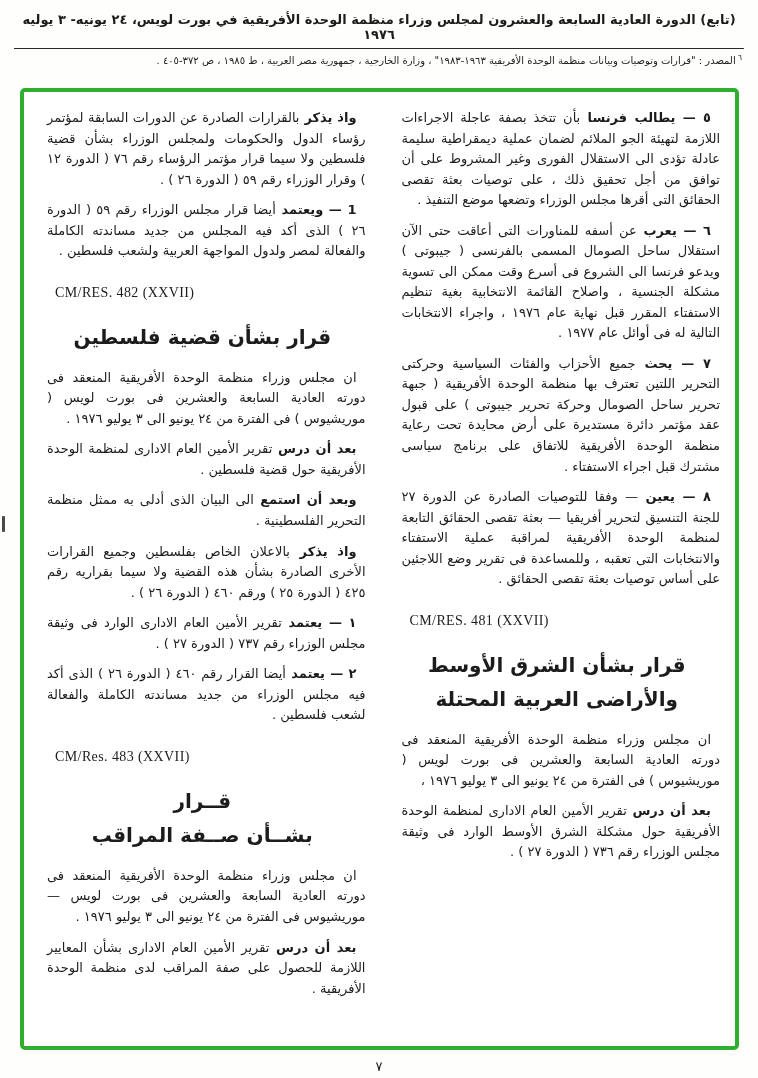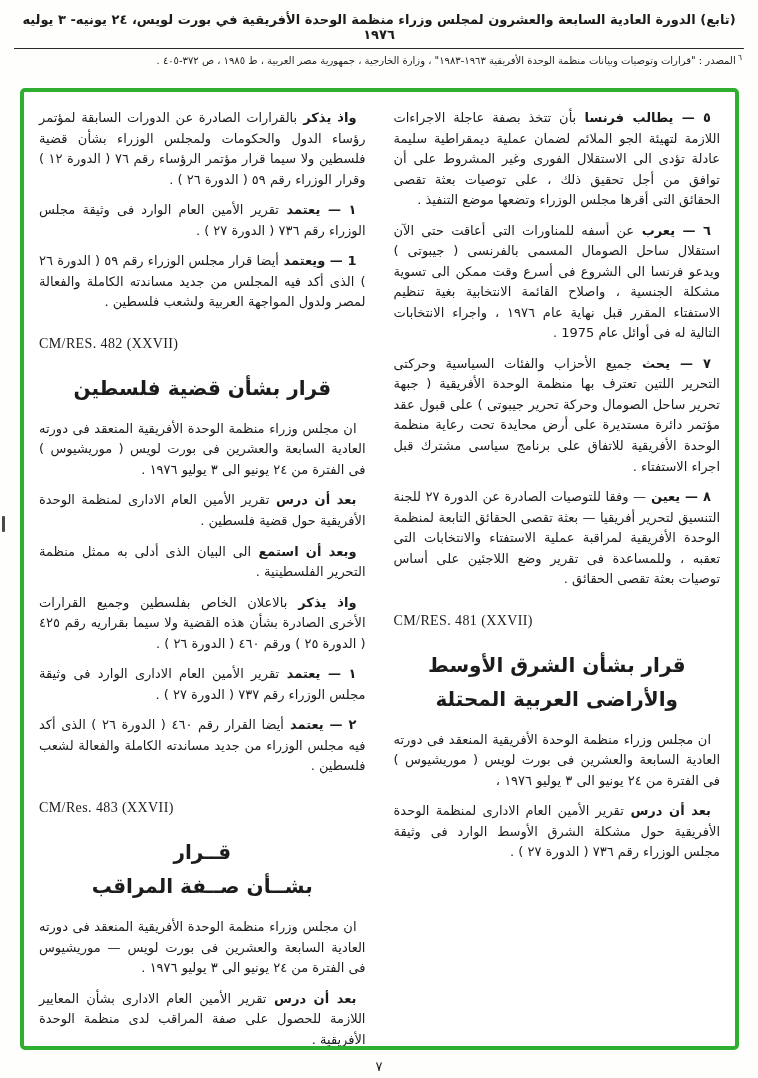--- a/index.html
+++ b/index.html
@@ -51,32 +51,32 @@
     height: 100%;
   }
   .col {
     flex: 1;
     direction: rtl;
     text-align: justify;
     font-size: 13px;
     line-height: 1.58;
   }
   .para {
-    margin: 0 0 10px 0;
+    margin: 0 0 10px 8px;
     text-indent: 9px;
   }
   .lead:not(:empty) { font-weight: bold; }
   .lead:not(:empty)::after { content: "\00a0"; }
   .latin {
     direction: ltr;
     text-align: left;
     font-family: "Liberation Serif", serif;
     font-size: 14px;
     letter-spacing: 0.4px;
-    margin: 20px 0 16px 0;
+    margin: 20px 0 16px 16px;
   }
   .title {
     text-align: center;
     font-weight: bold;
     font-size: 20px;
     white-space: pre-line;
     margin: 0 0 14px 0;
     line-height: 1.7;
   }
   .footer {
@@ -99,33 +99,32 @@
 <div class="header">
   <div class="header-line1">(تابع) الدورة العادية السابعة والعشرون لمجلس وزراء منظمة الوحدة الأفريقية في بورت لويس، ٢٤ يونيه- ٣ يوليه ١٩٧٦</div>
   <div class="header-line2"><span class="sup-mark">٦</span><span>المصدر : "قرارات وتوصيات وبيانات منظمة الوحدة الأفريقية ١٩٦٣-١٩٨٣" ، وزارة الخارجية ، جمهورية مصر العربية ، ط ١٩٨٥ ، ص ٣٧٢-٤٠٥ .</span></div>
 </div>
 
 <div class="frame">
   <div class="columns">
 
     <div class="col">
       <p class="para"><span class="lead">٥ — يطالب فرنسا</span><span>بأن تتخذ بصفة عاجلة الاجراءات اللازمة لتهيئة الجو الملائم لضمان عملية ديمقراطية سليمة عادلة تؤدى الى الاستقلال الفورى وغير المشروط على أن توافق من أجل تحقيق ذلك ، على توصيات بعثة تقصى الحقائق التى أقرها مجلس الوزراء وتضعها موضع التنفيذ .</span></p>
-      <p class="para"><span class="lead">٦ — يعرب</span><span>عن أسفه للمناورات التى أعاقت حتى الآن استقلال ساحل الصومال المسمى بالفرنسى ( جيبوتى ) ويدعو فرنسا الى الشروع فى أسرع وقت ممكن الى تسوية مشكلة الجنسية ، واصلاح القائمة الانتخابية بغية تنظيم الاستفتاء المقرر قبل نهاية عام ١٩٧٦ ، واجراء الانتخابات التالية له فى أوائل عام 1975 .</span></p>
+      <p class="para"><span class="lead">٦ — يعرب</span><span>عن أسفه للمناورات التى أعاقت حتى الآن استقلال ساحل الصومال المسمى بالفرنسى ( جيبوتى ) ويدعو فرنسا الى الشروع فى أسرع وقت ممكن الى تسوية مشكلة الجنسية ، واصلاح القائمة الانتخابية بغية تنظيم الاستفتاء المقرر قبل نهاية عام ١٩٧٦ ، واجراء الانتخابات التالية له فى أوائل عام ١٩٧٧ .</span></p>
       <p class="para"><span class="lead">٧ — يحث</span><span>جميع الأحزاب والفئات السياسية وحركتى التحرير اللتين تعترف بها منظمة الوحدة الأفريقية ( جبهة تحرير ساحل الصومال وحركة تحرير جيبوتى ) على قبول عقد مؤتمر دائرة مستديرة على أرض محايدة تحت رعاية منظمة الوحدة الأفريقية للاتفاق على برنامج سياسى مشترك قبل اجراء الاستفتاء .</span></p>
       <p class="para"><span class="lead">٨ — يعين</span><span>— وفقا للتوصيات الصادرة عن الدورة ٢٧ للجنة التنسيق لتحرير أفريقيا — بعثة تقصى الحقائق التابعة لمنظمة الوحدة الأفريقية لمراقبة عملية الاستفتاء والانتخابات التى تعقبه ، وللمساعدة فى تقرير وضع اللاجئين على أساس توصيات بعثة تقصى الحقائق .</span></p>
       <div class="latin">CM/RES. 481 (XXVII)</div>
       <div class="title">قرار بشأن الشرق الأوسط
 والأراضى العربية المحتلة</div>
       <p class="para"><span class="lead"></span><span>ان مجلس وزراء منظمة الوحدة الأفريقية المنعقد فى دورته العادية السابعة والعشرين فى بورت لويس ( موريشيوس ) فى الفترة من ٢٤ يونيو الى ٣ يوليو ١٩٧٦ ،</span></p>
       <p class="para"><span class="lead">بعد أن درس</span><span>تقرير الأمين العام الادارى لمنظمة الوحدة الأفريقية حول مشكلة الشرق الأوسط الوارد فى وثيقة مجلس الوزراء رقم ٧٣٦ ( الدورة ٢٧ ) .</span></p>
     </div>
 
     <div class="col">
       <p class="para"><span class="lead">واذ يذكر</span><span>بالقرارات الصادرة عن الدورات السابقة لمؤتمر رؤساء الدول والحكومات ولمجلس الوزراء بشأن قضية فلسطين ولا سيما قرار مؤتمر الرؤساء رقم ٧٦ ( الدورة ١٢ ) وقرار الوزراء رقم ٥٩ ( الدورة ٢٦ ) .</span></p>
-      <p class="para"><span class="lead">١ — يعتمد</span><span>تقرير الأمين العام الوارد فى وثيقة مجلس الوزراء رقم ٧٣٦ ( الدورة ٢٧ ) .</span></p>
       <p class="para"><span class="lead">1 — ويعتمد</span><span>أيضا قرار مجلس الوزراء رقم ٥٩ ( الدورة ٢٦ ) الذى أكد فيه المجلس من جديد مساندته الكاملة والفعالة لمصر ولدول المواجهة العربية ولشعب فلسطين .</span></p>
       <div class="latin">CM/RES. 482 (XXVII)</div>
       <div class="title">قرار بشأن قضية فلسطين</div>
       <p class="para"><span class="lead"></span><span>ان مجلس وزراء منظمة الوحدة الأفريقية المنعقد فى دورته العادية السابعة والعشرين فى بورت لويس ( موريشيوس ) فى الفترة من ٢٤ يونيو الى ٣ يوليو ١٩٧٦ .</span></p>
       <p class="para"><span class="lead">بعد أن درس</span><span>تقرير الأمين العام الادارى لمنظمة الوحدة الأفريقية حول قضية فلسطين .</span></p>
       <p class="para"><span class="lead">وبعد أن استمع</span><span>الى البيان الذى أدلى به ممثل منظمة التحرير الفلسطينية .</span></p>
       <p class="para"><span class="lead">واذ يذكر</span><span>بالاعلان الخاص بفلسطين وجميع القرارات الأخرى الصادرة بشأن هذه القضية ولا سيما بقراريه رقم ٤٢٥ ( الدورة ٢٥ ) ورقم ٤٦٠ ( الدورة ٢٦ ) .</span></p>
       <p class="para"><span class="lead">١ — يعتمد</span><span>تقرير الأمين العام الادارى الوارد فى وثيقة مجلس الوزراء رقم ٧٣٧ ( الدورة ٢٧ ) .</span></p>
       <p class="para"><span class="lead">٢ — يعتمد</span><span>أيضا القرار رقم ٤٦٠ ( الدورة ٢٦ ) الذى أكد فيه مجلس الوزراء من جديد مساندته الكاملة والفعالة لشعب فلسطين .</span></p>
       <div class="latin">CM/Res. 483 (XXVII)</div>

